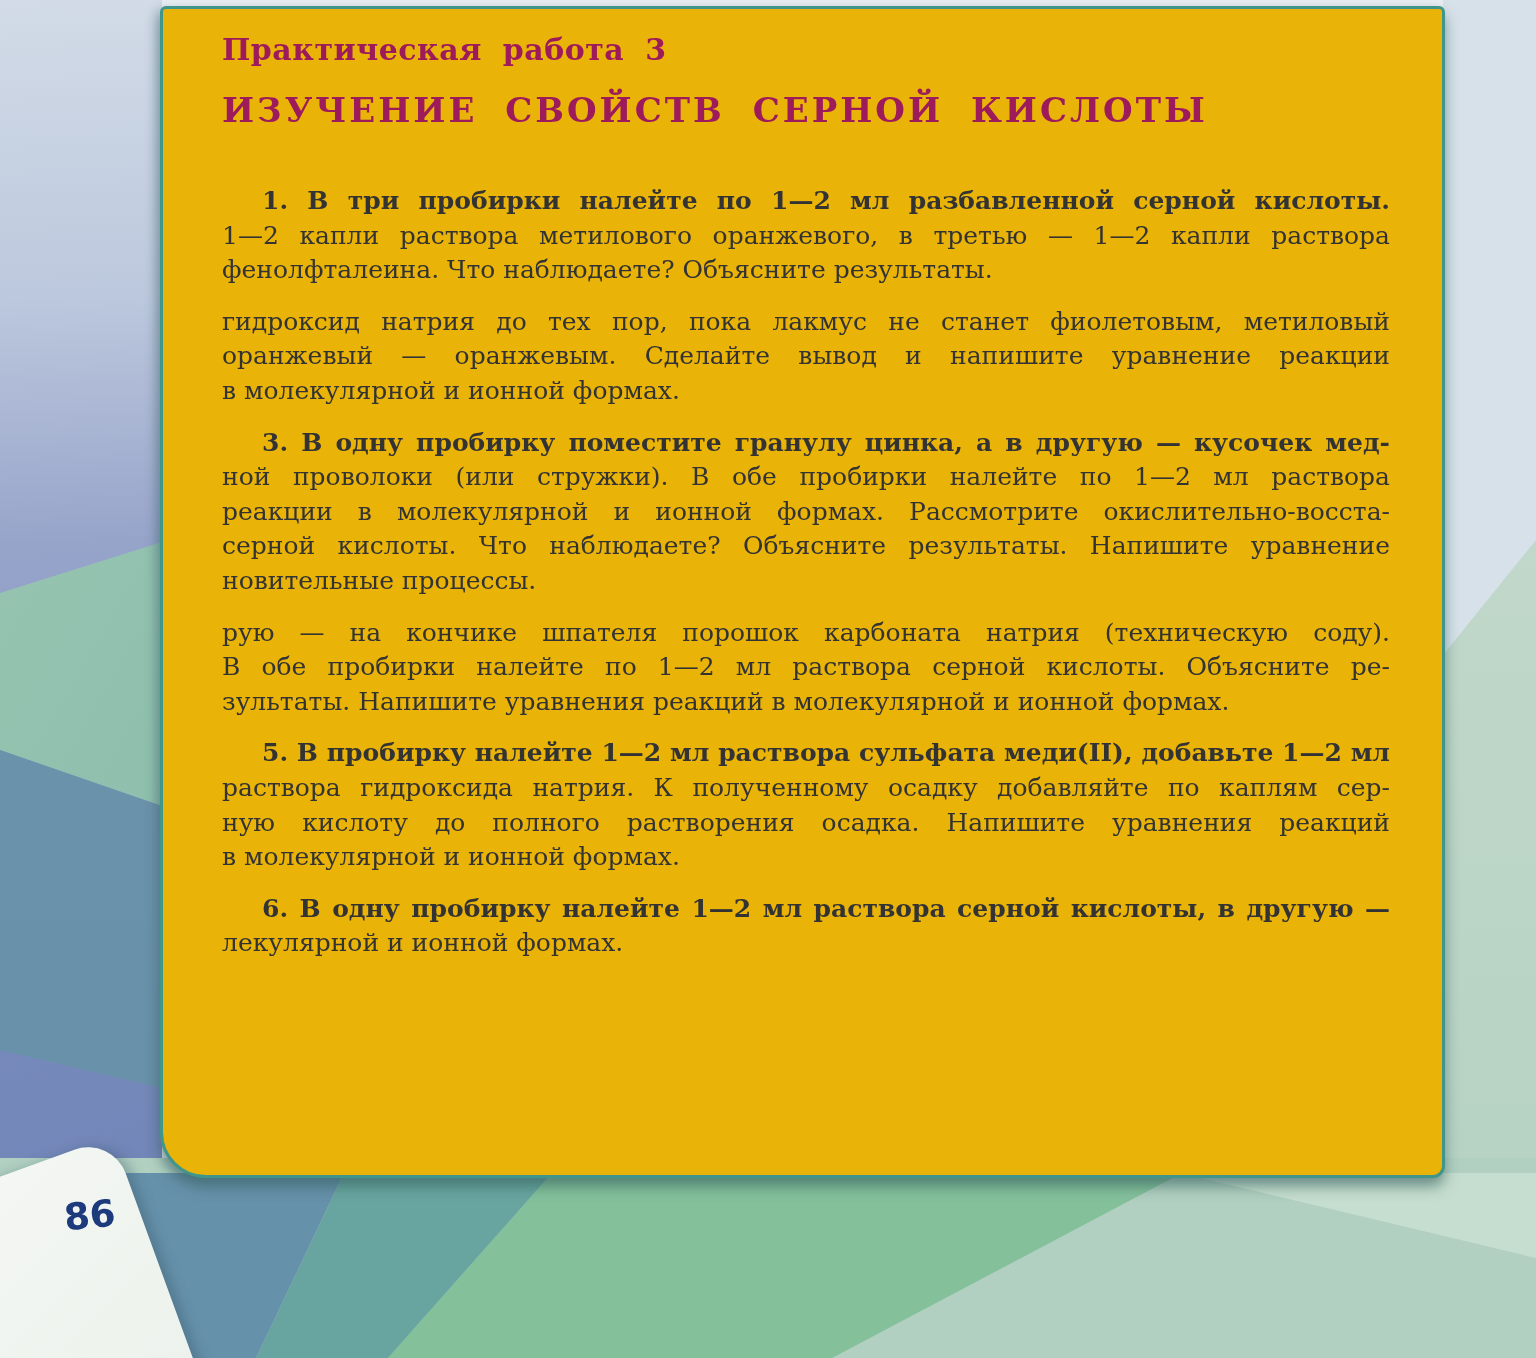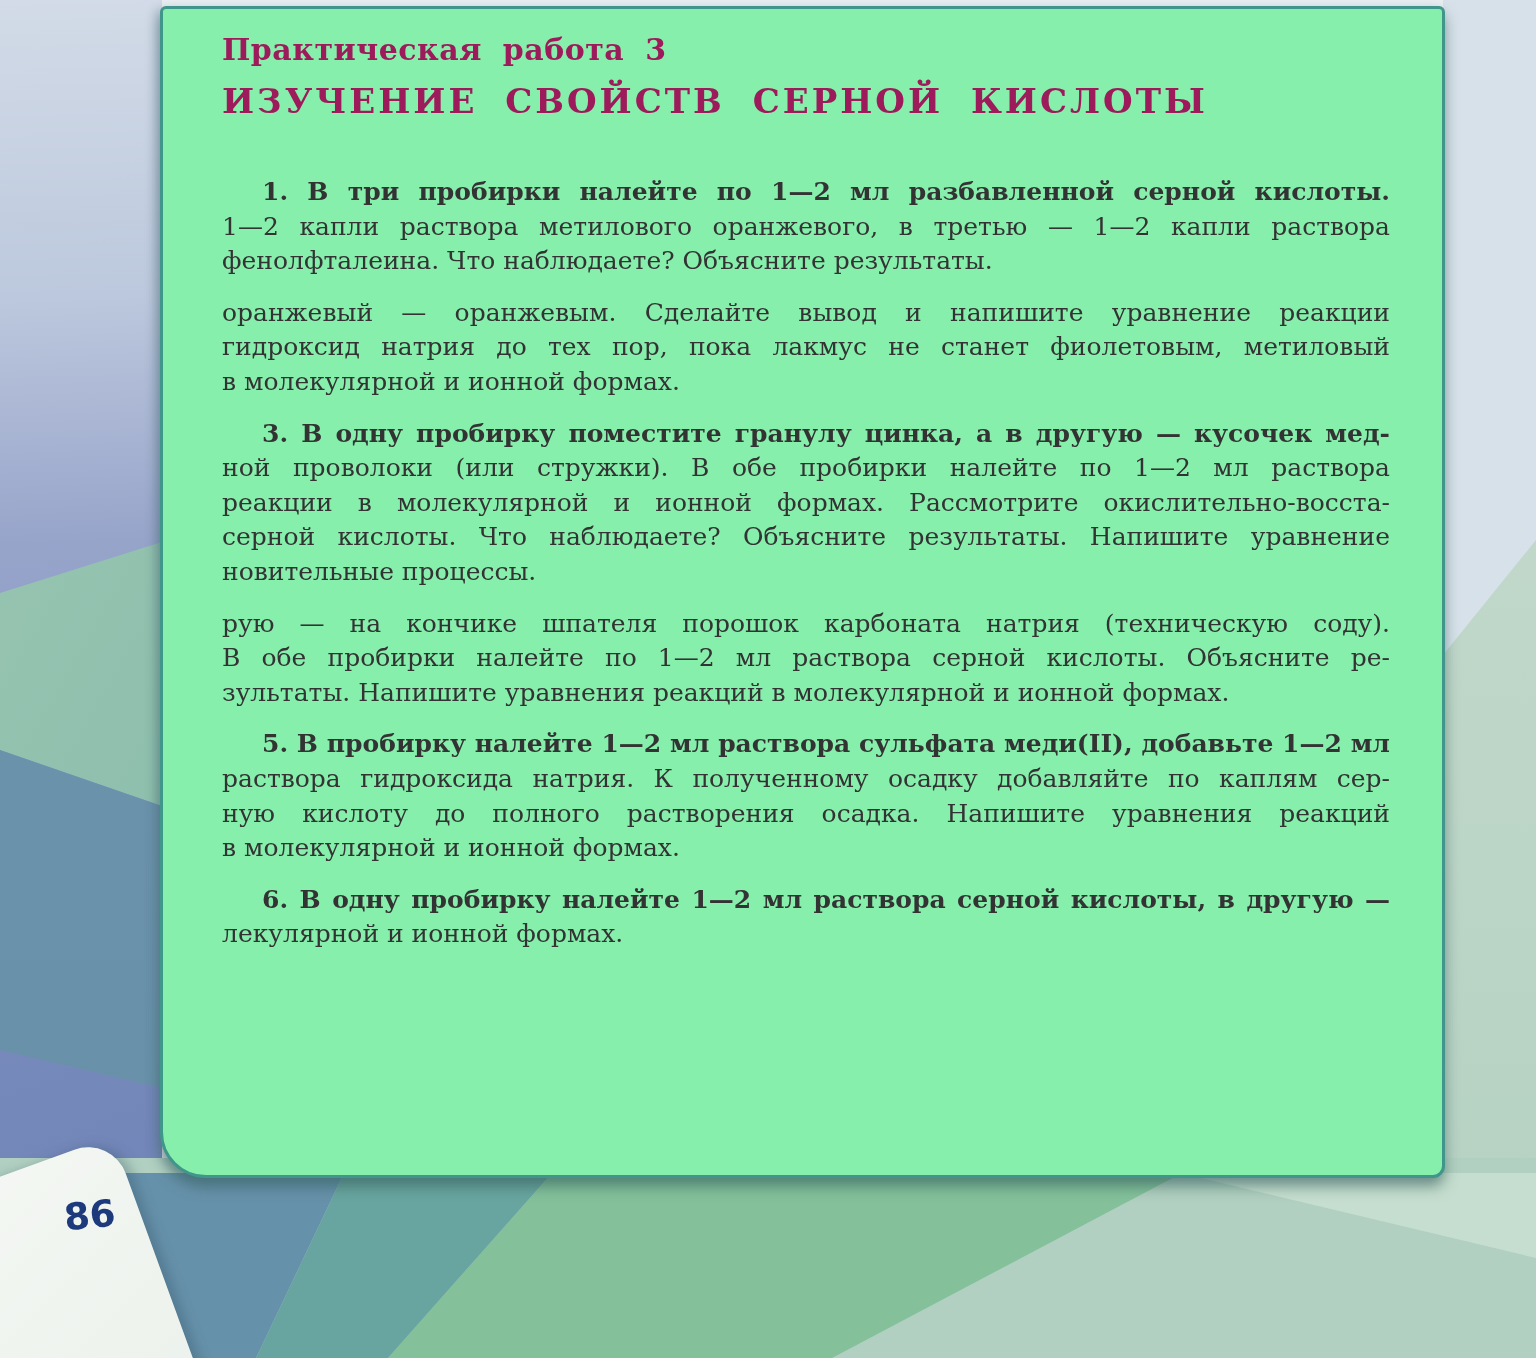--- a/index.html
+++ b/index.html
@@ -38,27 +38,27 @@
   .corner-card{position:absolute;left:-312px;top:1136px;width:424px;height:460px;
     transform:rotate(-20deg);transform-origin:100% 0;
     background:linear-gradient(155deg,#f7f9f5 0%,#eef3ee 55%,#e7eee9 100%);
     border-radius:12px 40px 0 0;
     box-shadow:6px 2px 12px rgba(50,80,100,.35);z-index:5;}
   .page-num{position:absolute;left:64px;top:1194px;z-index:6;
     font-family:"DejaVu Sans", sans-serif;font-weight:bold;font-size:37px;
     transform:rotate(-6deg);}
   
   .content-card{position:absolute;left:160px;top:6px;width:1285px;height:1172px;
-    box-sizing:border-box;background:#86efac;
+    box-sizing:border-box;background:#eab308;
     border:3px solid #40968a;border-radius:6px 6px 12px 46px;
     box-shadow:0 9px 14px rgba(44,90,84,.5),-5px 3px 9px rgba(100,125,150,.28);
     padding:22px 52px 0 59px;z-index:10;}
   .kicker{font-weight:bold;font-size:30px;line-height:38px;
     letter-spacing:.5px;word-spacing:10px;}
-  .main-title{font-weight:bold;font-size:34px;line-height:42px;margin-top:11px;
+  .main-title{font-weight:bold;font-size:34px;line-height:42px;margin-top:20px;
     letter-spacing:3px;word-spacing:13px;}
   .steps{margin-top:53px;}
   .para{margin:0 0 17px 0;}
   .line{font-size:25px;line-height:34.6px;color:#333333;
     text-align:justify;text-align-last:justify;}
   .line.first{padding-left:40px;font-weight:bold;}
   .line.last{text-align-last:left;}
 </style>
 </head>
 <body>
@@ -84,22 +84,22 @@
 <div class="content-card">
   <div class="kicker" style="color: rgb(157, 27, 90);">Практическая работа 3</div>
   <div class="main-title" style="color: rgb(157, 27, 90);">ИЗУЧЕНИЕ СВОЙСТВ СЕРНОЙ КИСЛОТЫ</div>
   <div class="steps" id="steps">
       <div class="para">
         <div class="line first">1. В три пробирки налейте по 1—2 мл разбавленной серной кислоты.</div>
         <div class="line">1—2 капли раствора метилового оранжевого, в третью — 1—2 капли раствора</div>
         <div class="line last">фенолфталеина. Что наблюдаете? Объясните результаты.</div>
       </div>
       <div class="para">
+        <div class="line">гидроксид натрия до тех пор, пока лакмус не станет фиолетовым, метиловый</div>
         <div class="line">оранжевый — оранжевым. Сделайте вывод и напишите уравнение реакции</div>
-        <div class="line">гидроксид натрия до тех пор, пока лакмус не станет фиолетовым, метиловый</div>
         <div class="line last">в молекулярной и ионной формах.</div>
       </div>
       <div class="para">
         <div class="line first">3. В одну пробирку поместите гранулу цинка, а в другую — кусочек мед-</div>
         <div class="line">ной проволоки (или стружки). В обе пробирки налейте по 1—2 мл раствора</div>
         <div class="line">реакции в молекулярной и ионной формах. Рассмотрите окислительно-восста-</div>
         <div class="line">серной кислоты. Что наблюдаете? Объясните результаты. Напишите уравнение</div>
         <div class="line last">новительные процессы.</div>
       </div>
       <div class="para">

